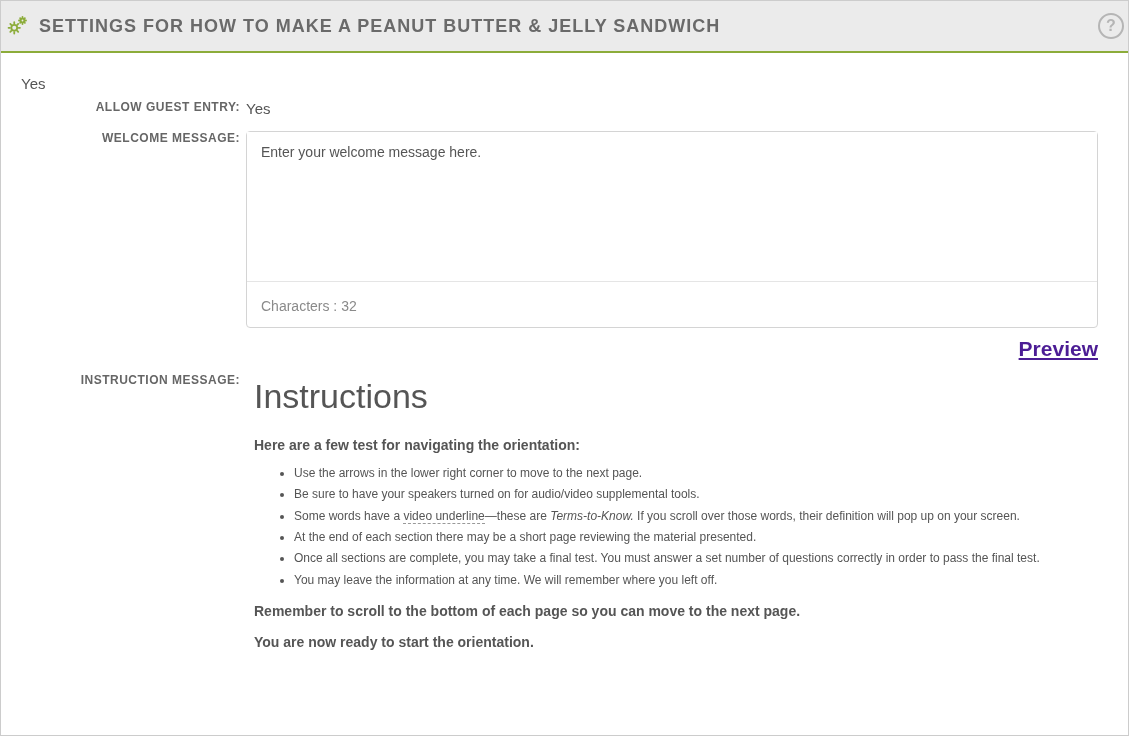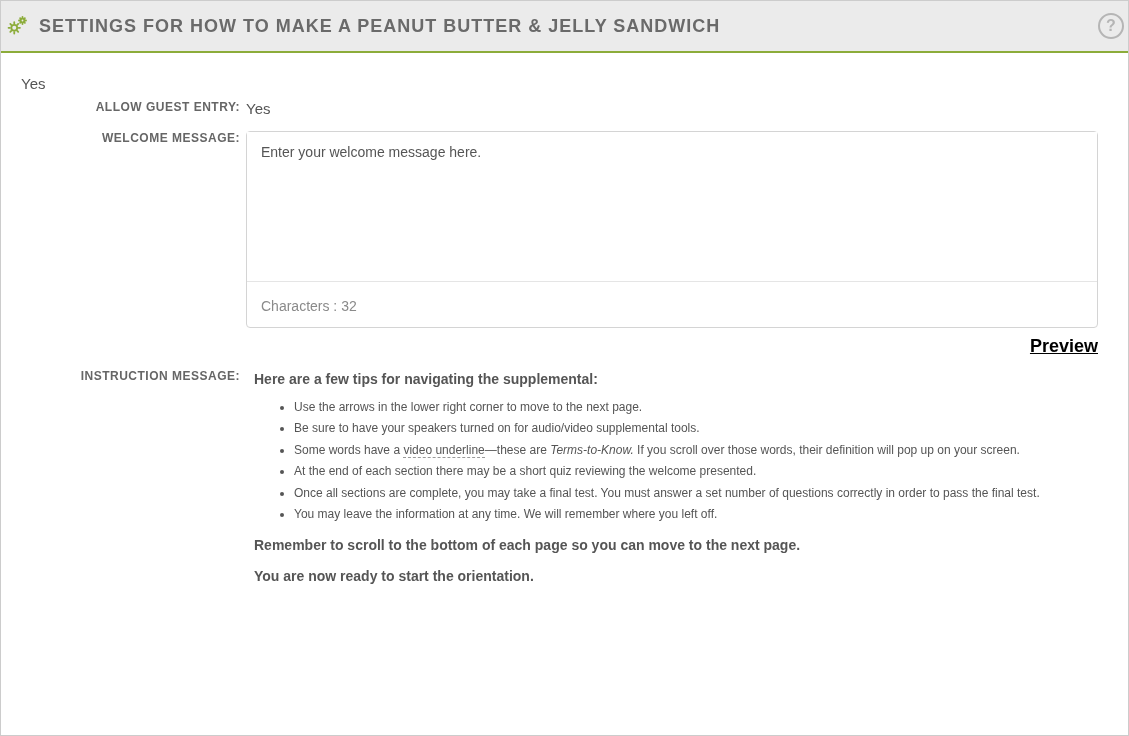--- a/index.html
+++ b/index.html
@@ -100,23 +100,23 @@
       font-size: 14px;
     }
     .preview-row {
       display: flex;
       justify-content: flex-end;
       margin: 6px 0 4px 0;
     }
     .preview-link {
       font-weight: 700;
       text-decoration: underline;
-      color: #000000;
+      color: #4c1d95;
       cursor: pointer;
-      font-size: 18px;
+      font-size: 21px;
     }
     .instruction-box {
       padding: 2px 8px 8px 8px;
       color: #555;
     }
     .instruction-box h2 {
       font-size: 34px;
       font-weight: 300;
       color: #555;
       margin-bottom: 14px;
@@ -186,26 +186,27 @@
         <div class="preview-row">
           <a class="preview-link">Preview</a>
         </div>
       </div>
     </div>
 
     <div class="row">
       <div class="row-label">INSTRUCTION MESSAGE:</div>
       <div class="row-value">
         <div class="instruction-box">
-          <p class="bold">Here are a few tips for navigating the supplemental:</p>
+          <h2>Instructions</h2>
+          <p class="bold">Here are a few test for navigating the orientation:</p>
           <ul id="tips-list">
               <li>Use the arrows in the lower right corner to move to the next page.</li>
               <li>Be sure to have your speakers turned on for audio/video supplemental tools.</li>
               <li>Some words have a <span class="dashed-underline">video underline</span>—these are <span class="italic">Terms-to-Know.</span>  If you scroll over those words, their definition will pop up on your screen.</li>
-              <li>At the end of each section there may be a short quiz reviewing the welcome presented.</li>
+              <li>At the end of each section there may be a short page reviewing the material presented.</li>
               <li>Once all sections are complete, you may take a final test. You must answer a set number of questions correctly in order to pass the final test.</li>
               <li>You may leave the information at any time. We will remember where you left off.</li>
             </ul>
           <p class="bold">Remember to scroll to the bottom of each page so you can move to the next page.</p>
           <p class="bold">You are now ready to start the orientation.</p>
         </div>
       </div>
     </div>
 
   </div>

